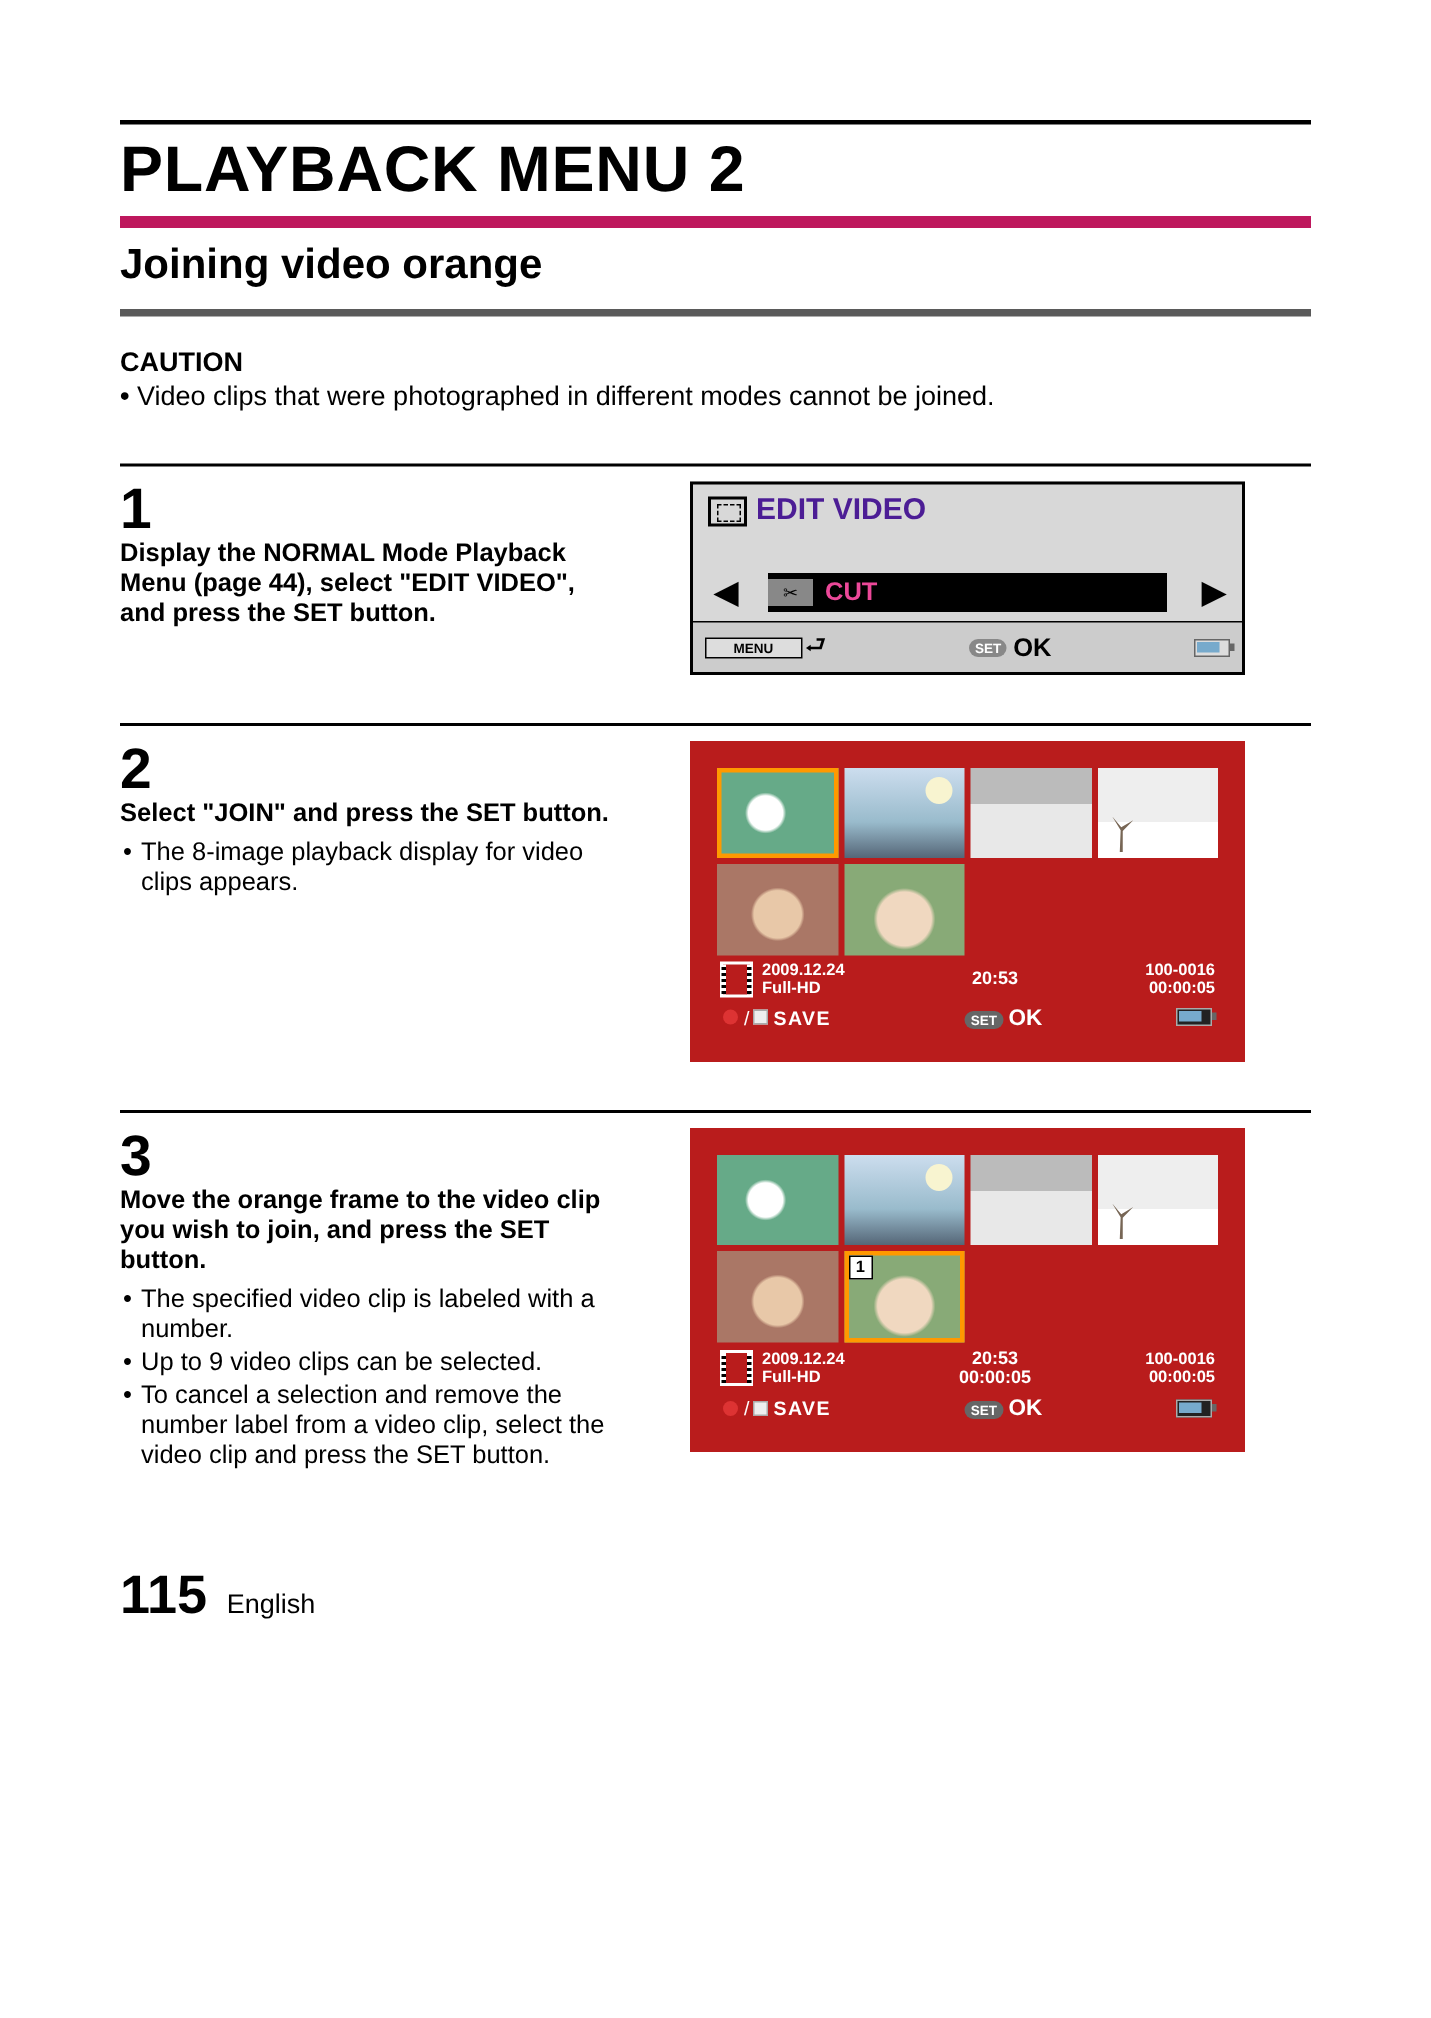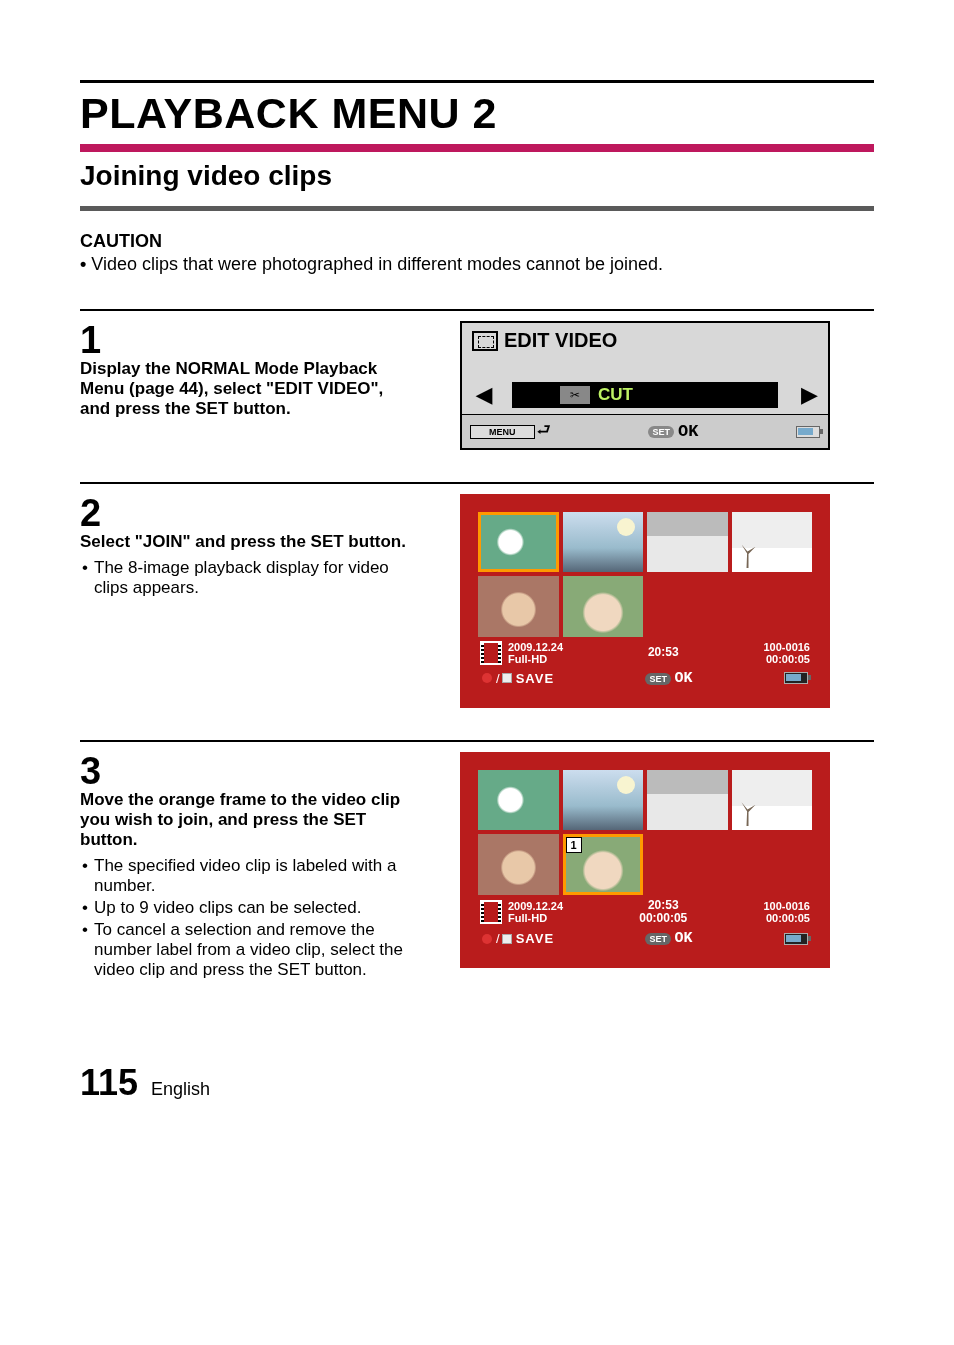--- a/index.html
+++ b/index.html
@@ -114,21 +114,21 @@
     .edit-icon::before {
       content: "";
       position: absolute;
       left: 4px; top: 3px;
       width: 14px; height: 10px;
       border: 1.5px dashed #000;
     }
     .screen-title {
       font-weight: bold;
       font-size: 20px;
-      color: #000000;
+      color: #4c1d95;
     }
     .menu-rows {
       margin: 30px 10px 6px 10px;
       display: flex;
       align-items: center;
     }
     .arrow-l, .arrow-r {
       font-size: 22px;
       width: 24px;
       text-align: center;
@@ -138,22 +138,21 @@
       flex: 1;
       padding: 0 16px;
     }
     .menu-row {
       display: flex;
       align-items: center;
       height: 26px;
     }
     .menu-row.selected {
       background: #000;
-      color: #bef264;
-      padding-left: 48px;
+      color: #ec4899;
     }
     .row-icon {
       width: 30px;
       height: 18px;
       background: #888;
       display: inline-flex;
       align-items: center;
       justify-content: center;
       font-size: 9px;
       margin-right: 8px;
@@ -205,21 +204,20 @@
       background: #888;
       color: #fff;
       border-radius: 9px;
       font-size: 9px;
       font-weight: bold;
       padding: 1px 4px;
     }
     .ok-text {
       font-weight: bold;
       font-size: 17px;
-      font-family: Liberation Mono, monospace;
     }
     .battery {
       width: 24px;
       height: 12px;
       border: 1.5px solid #666;
       position: relative;
       background: #ddd;
     }
     .battery::after {
       content: "";
@@ -360,34 +358,34 @@
     }
     .tf-center .set-badge { background: #666; }
     .tf-center .ok-text { font-size: 15px; }
     .thumb-footer .battery {
       border-color: #aaa;
       background: #222;
     }
 
     
     .page-footer {
-      margin-top: 80px;
+      margin-top: 60px;
       font-size: 18px;
     }
     .page-num {
       font-size: 36px;
       font-weight: bold;
       margin-right: 8px;
     }
   </style>
 </head>
 <body>
 
 <h1 class="chapter-title">PLAYBACK MENU 2</h1>
-<h2 class="section-title">Joining video clips</h2>
+<h2 class="section-title">Joining video orange</h2>
 
 <div class="caution-heading">CAUTION</div>
 <ul class="caution-list">
   <li>Video clips that were photographed in different modes cannot be joined.</li>
 </ul>
 
 <div class="step-block">
   <div class="step-left">
     <span class="step-num">1</span>
     <div class="step-content">

